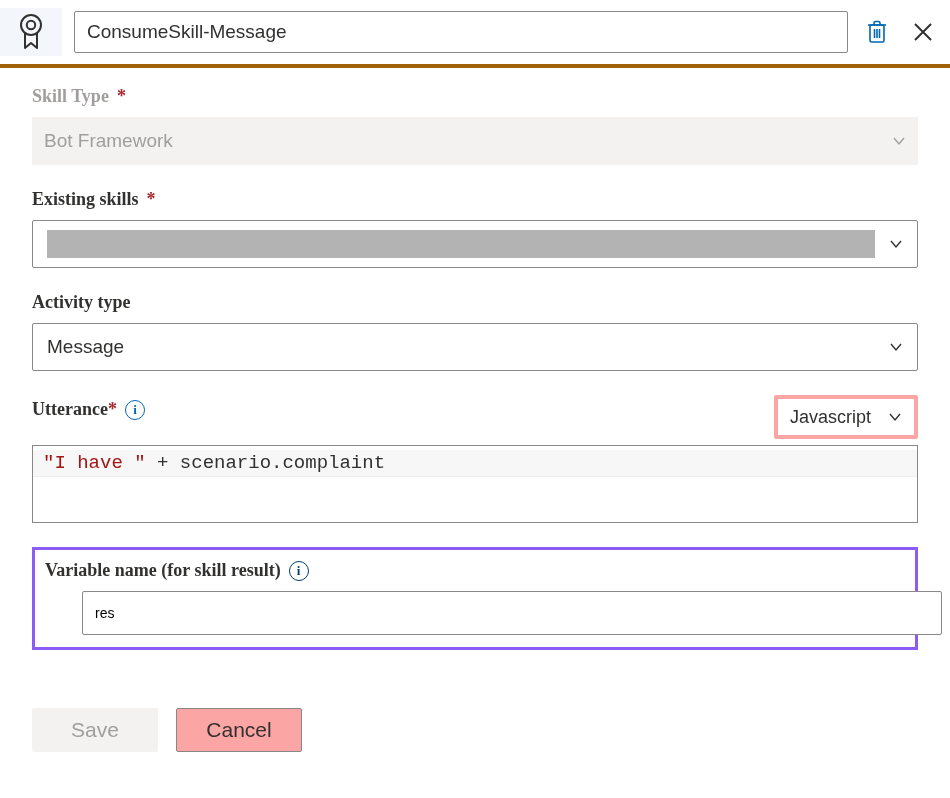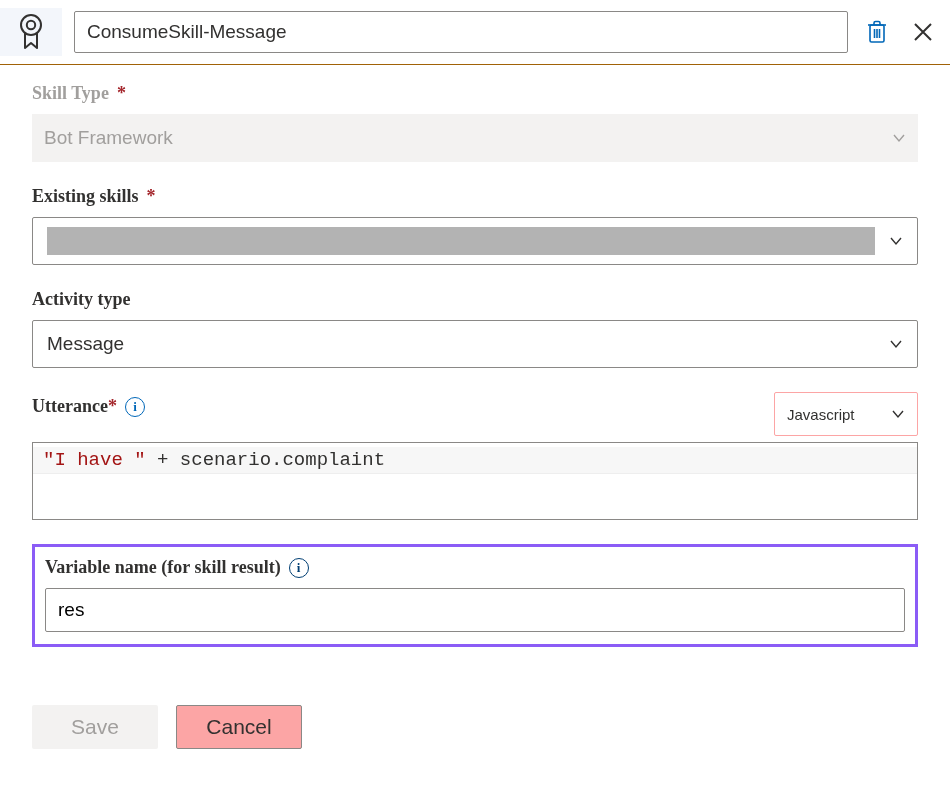--- a/index.html
+++ b/index.html
@@ -7,21 +7,21 @@
     margin: 0; padding: 0;
     font-family: "Segoe UI", -apple-system, Helvetica, Arial, sans-serif;
     background: #fff;
     color: #323130;
     width: 950px;
   }
   .top-bar {
     display: flex;
     align-items: center;
     padding: 8px 10px 8px 0;
-    border-bottom: 1px solid #a16207;
+    border-bottom: 4px solid #a16207;
     gap: 12px;
   }
   .icon-box {
     width: 62px;
     height: 48px;
     display:flex; align-items:center; justify-content:center;
     background:#f3f6fb;
   }
   .title-input {
     flex: 1;
@@ -77,25 +77,25 @@
     background: #b3b3b3;
     margin-right: 14px;
   }
   .utt-row {
     display:flex; align-items:center; justify-content:space-between;
     margin-bottom: 6px;
   }
   .lang-select {
     width: 144px;
     height: 44px;
-    border: 1px solid #fca5a5;
-    border-radius: 2px;
-    display:flex; align-items:center; justify-content:space-between;
-    padding: 0 12px;
-    font-size: 15px;
+    border: 4px solid #fca5a5;
+    border-radius: 2px;
+    display:flex; align-items:center; justify-content:space-between;
+    padding: 0 12px;
+    font-size: 18px;
     cursor:pointer;
   }
   .code-box {
     width: 100%;
     min-height: 78px;
     border: 1px solid #8a8886;
     background: #fff;
     padding: 4px 0 4px 0;
   }
   .code-line {
@@ -111,21 +111,22 @@
     border: 3px solid #8b5cf6;
     padding: 8px 10px 12px 10px;
     margin-top: 22px;
   }
   .text-input {
     width: 100%;
     height: 44px;
     border: 1px solid #8a8886;
     border-radius: 2px;
     padding: 0 12px;
-    font-size: 19px;
+    font-size: 14px;
+    margin-left: 37px;
   }
   .button-row {
     display:flex; gap:18px; margin-top: 58px;
   }
   .btn {
     height: 44px;
     min-width: 126px;
     font-size: 21px;
     border-radius: 2px;
     display:flex; align-items:center; justify-content:center;

